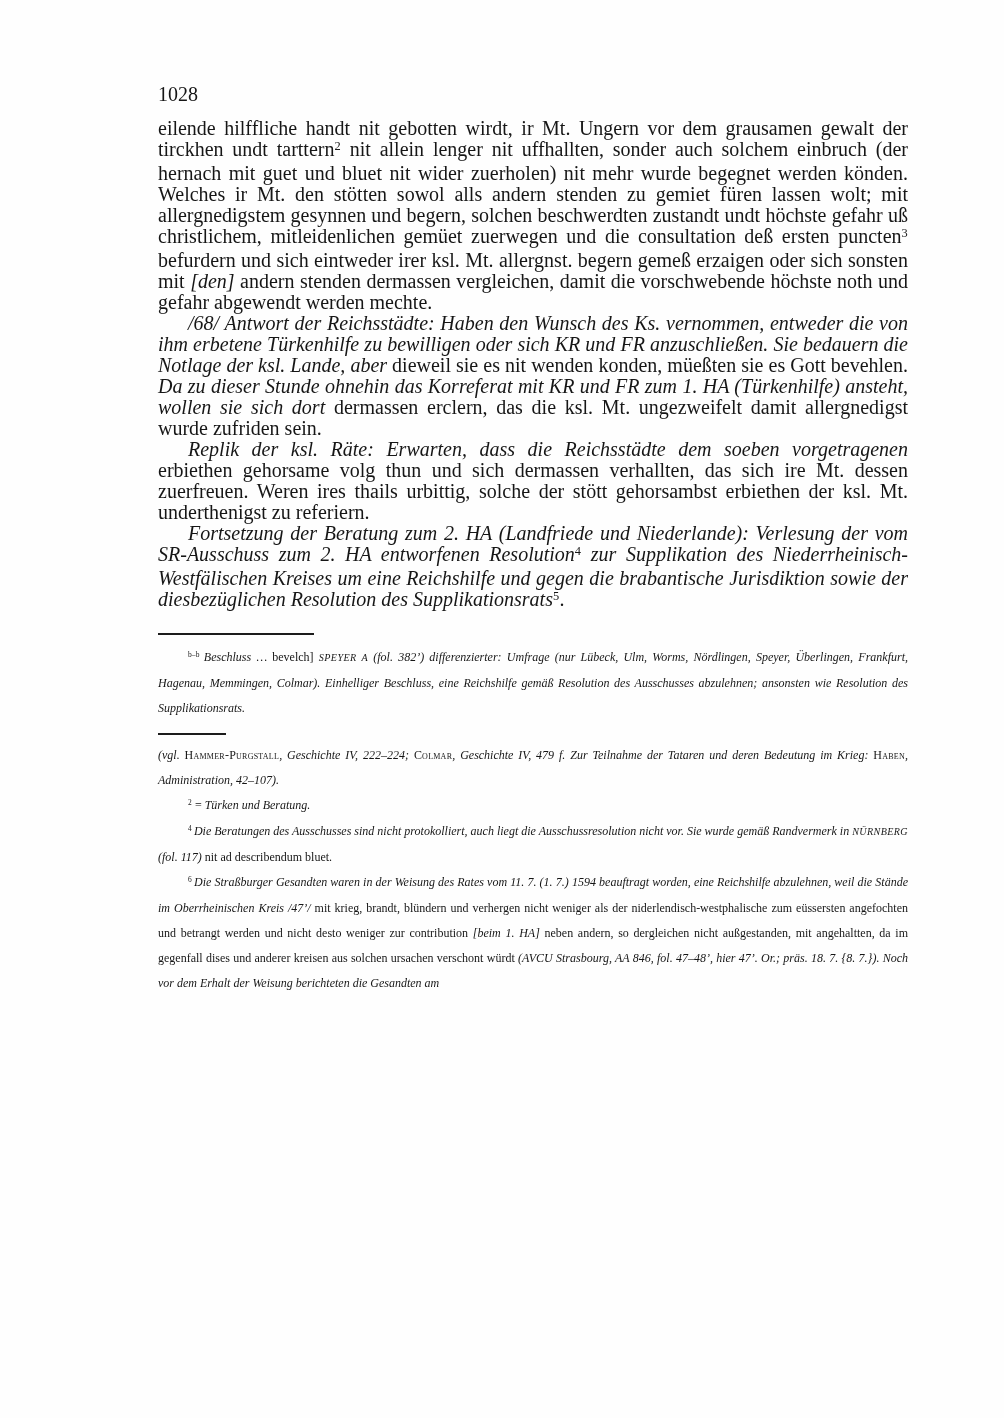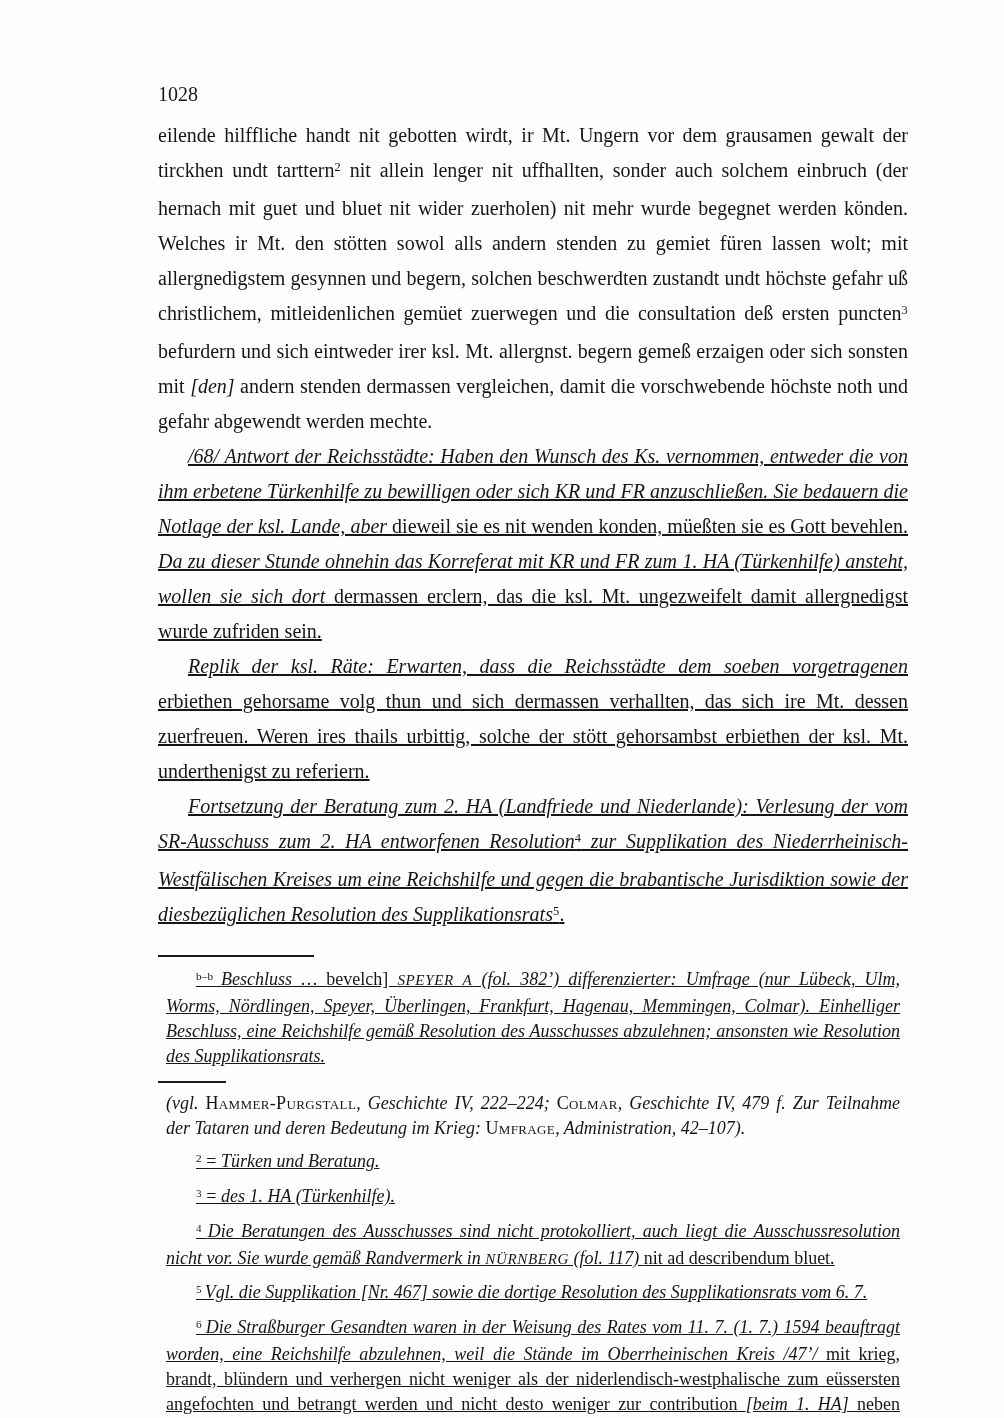--- a/index.html
+++ b/index.html
@@ -20,30 +20,30 @@
     align-items:baseline;
     font-size:20px;
     line-height:24px;
     margin-bottom:12px;
   }
   .pagenum{width:120px;}
   .runhead{flex:1;text-align:center;padding-right:60px;}
   .body-text p{
     margin:0;
     font-size:20px;
-    line-height:35px;
+    line-height:21px;
     text-align:justify;
   }
   .note-text p{
-    margin:8px;
-    font-size:18px;
+    margin:0;
+    font-size:12px;
     line-height:25px;
     text-align:justify;
   }
-  p.indent{text-indent:30px;text-decoration:underline;}
+  p.indent{text-indent:30px;}
   .seg-r{font-style:normal;}
   .seg-i{font-style:italic;}
   .seg-sc{font-variant:small-caps;letter-spacing:0.02em;}
   .seg-ic{font-style:italic;font-size:0.84em;letter-spacing:0.04em;}
   .seg-sup{
     font-size:0.62em;
     position:relative;
     top:-0.48em;
     font-style:normal;
     letter-spacing:0.02em;
@@ -74,31 +74,25 @@
       </div>
       <div class="body-text">
         <p class="indent"><span class="seg-i">Fortsetzung der Beratung zum 2. HA (Landfriede und Niederlande): Verlesung der vom SR-Ausschuss zum 2. HA entworfenen Resolution</span><span class="seg-sup">4</span><span class="seg-i"> zur Supplikation des Niederrheinisch-Westfälischen Kreises um eine Reichshilfe und gegen die brabantische Jurisdiktion sowie der diesbezüglichen Resolution des Supplikationsrats</span><span class="seg-sup">5</span><span class="seg-r">.</span></p>
       </div>
       <div class="rule rule-a"></div>
       <div class="note-text">
         <p class="indent"><span class="seg-sup">b–b </span><span class="seg-i">Beschluss … </span><span class="seg-r">bevelch] </span><span class="seg-ic">SPEYER A</span><span class="seg-i"> (fol. 382’) differenzierter: Umfrage (nur Lübeck, Ulm, Worms, Nördlingen, Speyer, Überlingen, Frankfurt, Hagenau, Memmingen, Colmar). Einhelliger Beschluss, eine Reichshilfe gemäß Resolution des Ausschusses abzulehnen; ansonsten wie Resolution des Supplikationsrats.</span></p>
       </div>
       <div class="rule rule-b"></div>
       <div class="note-text">
-        <p><span class="seg-i">(vgl. </span><span class="seg-sc">Hammer-Purgstall</span><span class="seg-i">, Geschichte IV, 222–224; </span><span class="seg-sc">Colmar</span><span class="seg-i">, Geschichte IV, 479 f. Zur Teilnahme der Tataren und deren Bedeutung im Krieg: </span><span class="seg-sc">Umfrage</span><span class="seg-i">, Administration, 42–107).</span></p>
+        <p><span class="seg-i">(vgl. </span><span class="seg-sc">Hammer-Purgstall</span><span class="seg-i">, Geschichte IV, 222–224; </span><span class="seg-sc">Colmar</span><span class="seg-i">, Geschichte IV, 479 f. Zur Teilnahme der Tataren und deren Bedeutung im Krieg: </span><span class="seg-sc">Haben</span><span class="seg-i">, Administration, 42–107).</span></p>
       </div>
       <div class="note-text">
         <p class="indent"><span class="seg-sup">2</span><span class="seg-r"> = </span><span class="seg-i">Türken und Beratung.</span></p>
       </div>
       <div class="note-text">
-        <p class="indent"><span class="seg-sup">3</span><span class="seg-r"> = </span><span class="seg-i">des 1. HA (Türkenhilfe).</span></p>
-      </div>
-      <div class="note-text">
         <p class="indent"><span class="seg-sup">4 </span><span class="seg-i">Die Beratungen des Ausschusses sind nicht protokolliert, auch liegt die Ausschussresolution nicht vor. Sie wurde gemäß Randvermerk in </span><span class="seg-ic">NÜRNBERG</span><span class="seg-i"> (fol. 117) </span><span class="seg-r">nit ad describendum bluet.</span></p>
-      </div>
-      <div class="note-text">
-        <p class="indent"><span class="seg-sup">5 </span><span class="seg-i">Vgl. die Supplikation [Nr. 467] sowie die dortige Resolution des Supplikationsrats vom 6. 7.</span></p>
       </div>
       <div class="note-text">
         <p class="indent"><span class="seg-sup">6 </span><span class="seg-i">Die Straßburger Gesandten waren in der Weisung des Rates vom 11. 7. (1. 7.) 1594 beauftragt worden, eine Reichshilfe abzulehnen, weil die Stände im Oberrheinischen Kreis /47’/ </span><span class="seg-r">mit krieg, brandt, blündern und verhergen nicht weniger als der niderlendisch-westphalische zum eüssersten angefochten und betrangt werden und nicht desto weniger zur contribution </span><span class="seg-i">[beim 1. HA]</span><span class="seg-r"> neben andern, so dergleichen nicht außgestanden, mit angehaltten, da im gegenfall dises und anderer kreisen aus solchen ursachen verschont würdt </span><span class="seg-i">(AVCU Strasbourg, AA 846, fol. 47–48’, hier 47’. Or.; präs. 18. 7. {8. 7.}). Noch vor dem Erhalt der Weisung berichteten die Gesandten am</span></p>
       </div>
     </div>
 </div>
 
 </body></html>

